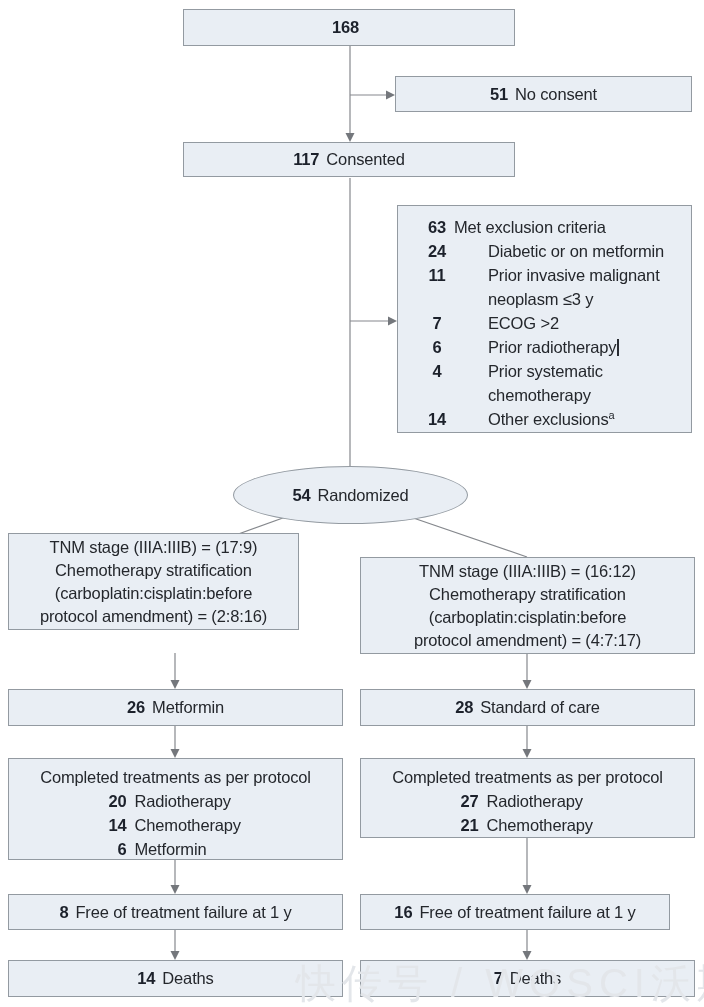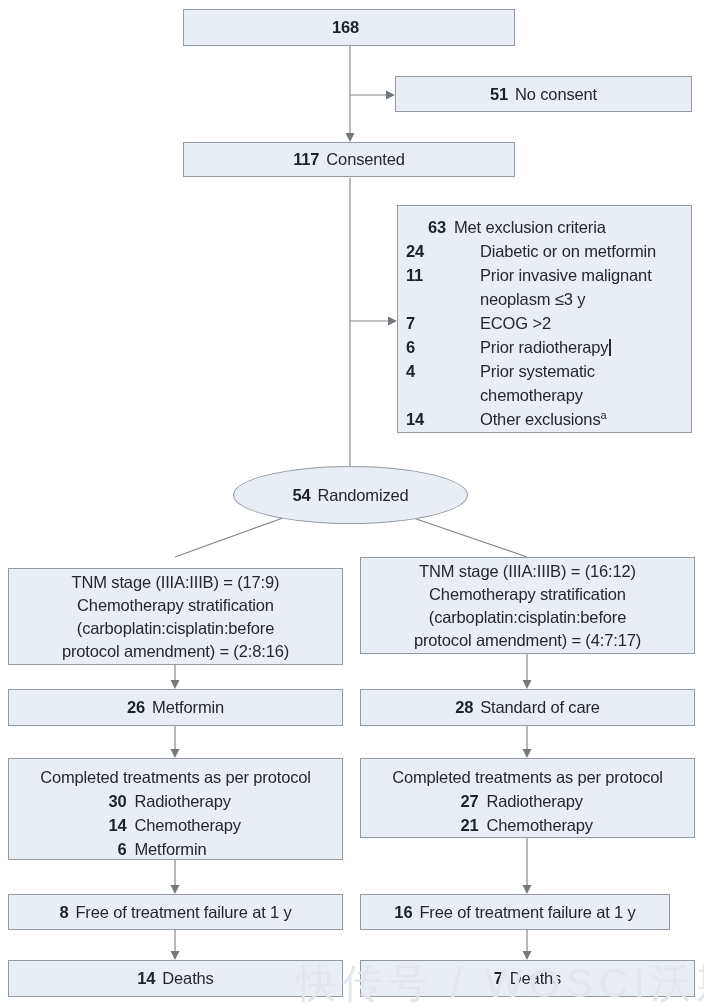--- a/index.html
+++ b/index.html
@@ -14,21 +14,21 @@
   }
   .single{display:flex;align-items:center;justify-content:center;white-space:nowrap;}
   .num{font-weight:700;color:#1c212b;}
   .single .num{margin-right:7px;}
   .ellipse{border-radius:50%;}
   .multi{display:flex;flex-direction:column;align-items:center;justify-content:center;text-align:center;line-height:23px;}
   .excl{padding:9px 8px 6px 8px;line-height:24px;}
   .x-top{display:flex;}
   .x-top .num{width:40px;text-align:right;margin-right:8px;flex:none;}
   .x-sub{display:flex;}
-  .x-sub .num{width:62px;text-align:left;margin-right:12px;flex:none;}
+  .x-sub .num{width:62px;text-align:center;margin-right:20px;flex:none;}
   .x-sub .lblwrap{width:202px;}
   sup{font-size:11px;line-height:0;}
   .cursor{display:inline-block;width:2px;height:17px;background:#2a2d33;margin-left:1px;vertical-align:-3px;}
   .comp{padding-top:6px;text-align:center;line-height:24px;}
   .c-row{display:flex;justify-content:center;}
   .c-row .num{width:28px;text-align:right;margin-right:8px;flex:none;}
   .c-row .clbl{width:118px;text-align:left;}
   .watermark{
     position:absolute;left:296px;top:956px;font-size:40px;letter-spacing:6px;
     color:#e3e6ea;white-space:nowrap;z-index:5;
@@ -114,21 +114,21 @@
       <span class="num">14</span>
       <span class="lblwrap"><span>Other exclusions</span><sup>a</sup></span>
     </div>
   </div>
 
   <div class="box single ellipse" style="left:233px;top:466px;width:235px;height:58px">
     <span class="num">54</span>
     <span class="lbl">Randomized</span>
   </div>
 
-  <div class="box multi" style="left:8px;top:568px;width:335px;height:97px">
+  <div class="box multi" style="left:8px;top:533px;width:291px;height:97px">
     <div>TNM stage (IIIA:IIIB) = (17:9)</div>
     <div>Chemotherapy stratification</div>
     <div>(carboplatin:cisplatin:before</div>
     <div>protocol amendment) = (2:8:16)</div>
   </div>
 
   <div class="box multi" style="left:360px;top:557px;width:335px;height:97px">
     <div>TNM stage (IIIA:IIIB) = (16:12)</div>
     <div>Chemotherapy stratification</div>
     <div>(carboplatin:cisplatin:before</div>
@@ -141,21 +141,21 @@
   </div>
 
   <div class="box single" style="left:360px;top:689px;width:335px;height:37px">
     <span class="num">28</span>
     <span class="lbl">Standard of care</span>
   </div>
 
   <div class="box comp" style="left:8px;top:758px;width:335px;height:102px">
     <div class="c-title">Completed treatments as per protocol</div>
     <div class="c-row">
-      <span class="num">30</span>
+      <span class="num">20</span>
       <span class="clbl">Radiotherapy</span>
     </div>
     <div class="c-row">
       <span class="num">14</span>
       <span class="clbl">Chemotherapy</span>
     </div>
     <div class="c-row">
       <span class="num">6</span>
       <span class="clbl">Metformin</span>
     </div>

